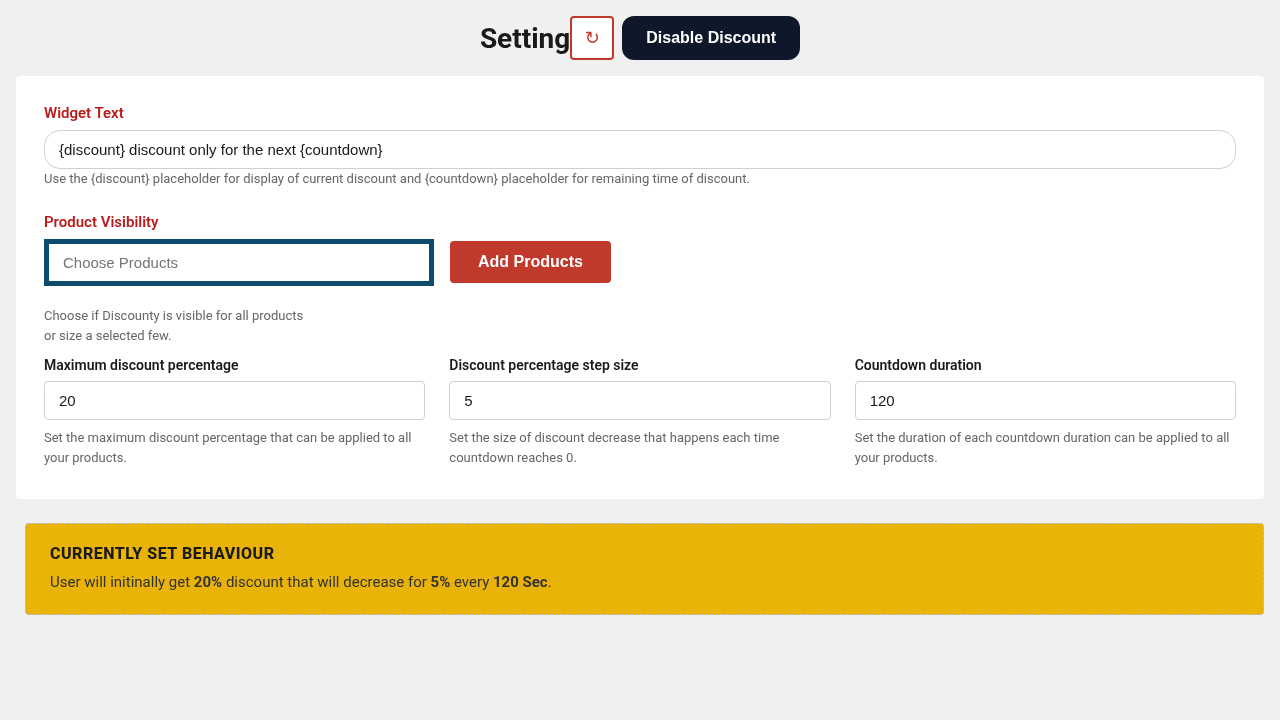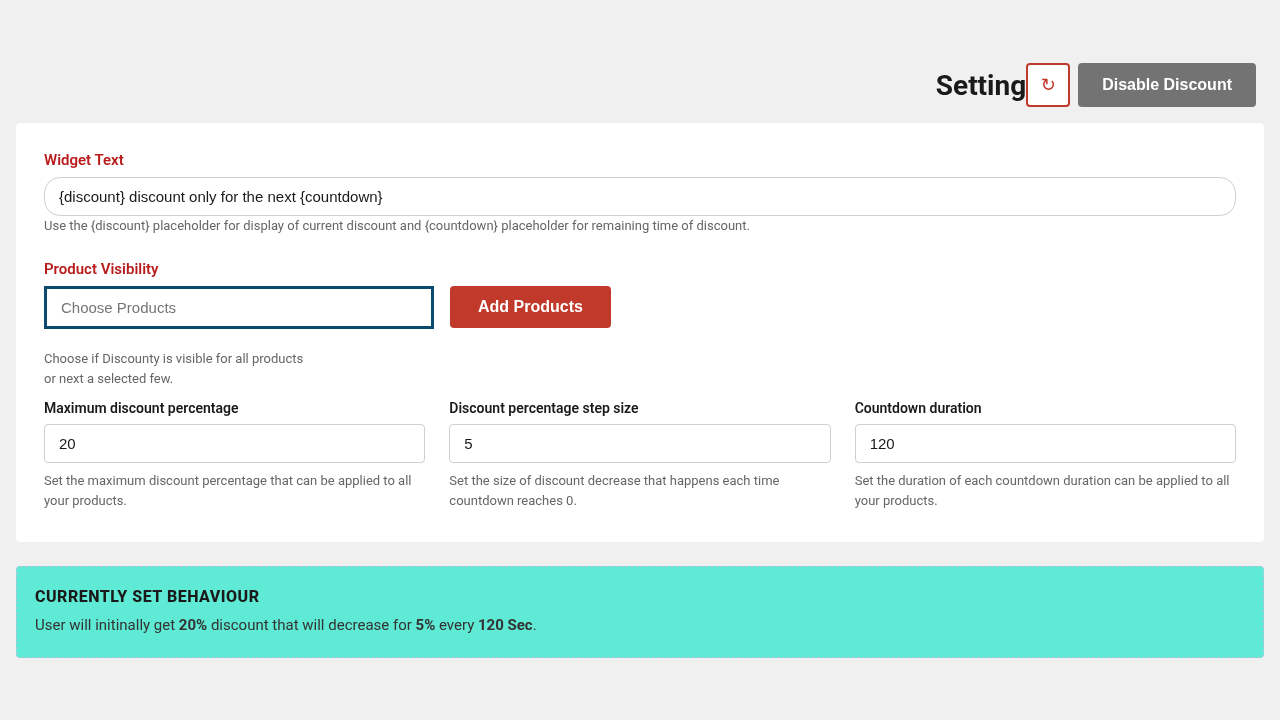--- a/index.html
+++ b/index.html
@@ -12,24 +12,23 @@
       background-color: #f0f0f0;
       font-family: -apple-system, BlinkMacSystemFont, 'Segoe UI', Roboto, sans-serif;
       width: 1280px;
       height: 720px;
       overflow: hidden;
     }
 
     .page-header {
       display: flex;
       align-items: center;
-      justify-content: flex-end;
+      justify-content: center;
       padding: 16px 24px;
       background-color: #f0f0f0;
-      margin-top: 47px;
     }
 
     .page-title {
       font-size: 28px;
       font-weight: 700;
       color: #1a1a1a;
     }
 
     .header-actions {
       display: flex;
@@ -47,24 +46,24 @@
       display: flex;
       align-items: center;
       justify-content: center;
       color: #c0392b;
       font-size: 18px;
     }
 
     .disable-discount-button {
       height: 44px;
       padding: 0 24px;
-      background-color: #737373;
+      background-color: #0f172a;
       color: white;
       border: none;
-      border-radius: 4px;
+      border-radius: 12px;
       font-size: 16px;
       font-weight: 600;
       cursor: pointer;
     }
 
     .main-card {
       margin: 0 16px;
       background: white;
       border-radius: 4px;
       padding: 28px 28px 32px 28px;
@@ -99,21 +98,21 @@
 
     .product-visibility-row {
       display: flex;
       align-items: center;
       gap: 16px;
       margin-top: 8px;
     }
 
     .choose-products-input {
       width: 390px;
-      border: 3px solid #0c4a6e;
+      border: 5px solid #0c4a6e;
       border-radius: 0;
       padding: 10px 14px;
       font-size: 15px;
       color: #888;
       outline: none;
       background: white;
     }
 
     .add-products-button {
       height: 42px;
@@ -162,25 +161,25 @@
     }
 
     .metric-hint {
       font-size: 13px;
       color: #666;
       margin-top: 8px;
       line-height: 1.5;
     }
 
     .behaviour-card {
-      margin: 24px 16px 0 16px;
-      background: #5eead4;
+      margin: 24px 16px 0 25px;
+      background: #eab308;
       border: 1px dashed #b0c4de;
       border-radius: 4px;
-      padding: 20px 18px;
+      padding: 20px 24px;
     }
 
     .behaviour-title {
       font-size: 16px;
       font-weight: 800;
       color: #1a1a1a;
       letter-spacing: 0.5px;
       margin-bottom: 8px;
     }
 
@@ -216,21 +215,21 @@
   </div>
 
   <div class="divider-section">
     <div class="section-label">Product Visibility</div>
     <div class="product-visibility-row">
       <input class="choose-products-input" type="text" placeholder="Choose Products" style="">
       <button class="add-products-button">Add Products</button>
     </div>
     <p class="visibility-hint">
       <span>Choose if Discounty is visible for all products</span><br>
-      <span>or next a selected few.</span>
+      <span>or size a selected few.</span>
     </p>
   </div>
 
   <div class="metrics-row">
 
     <div class="metric-field">
       <div class="metric-label">Maximum discount percentage</div>
       <input class="metric-input" type="text" value="20" style="">
       <p class="metric-hint">Set the maximum discount percentage that can be applied to all your products.</p>
     </div>

